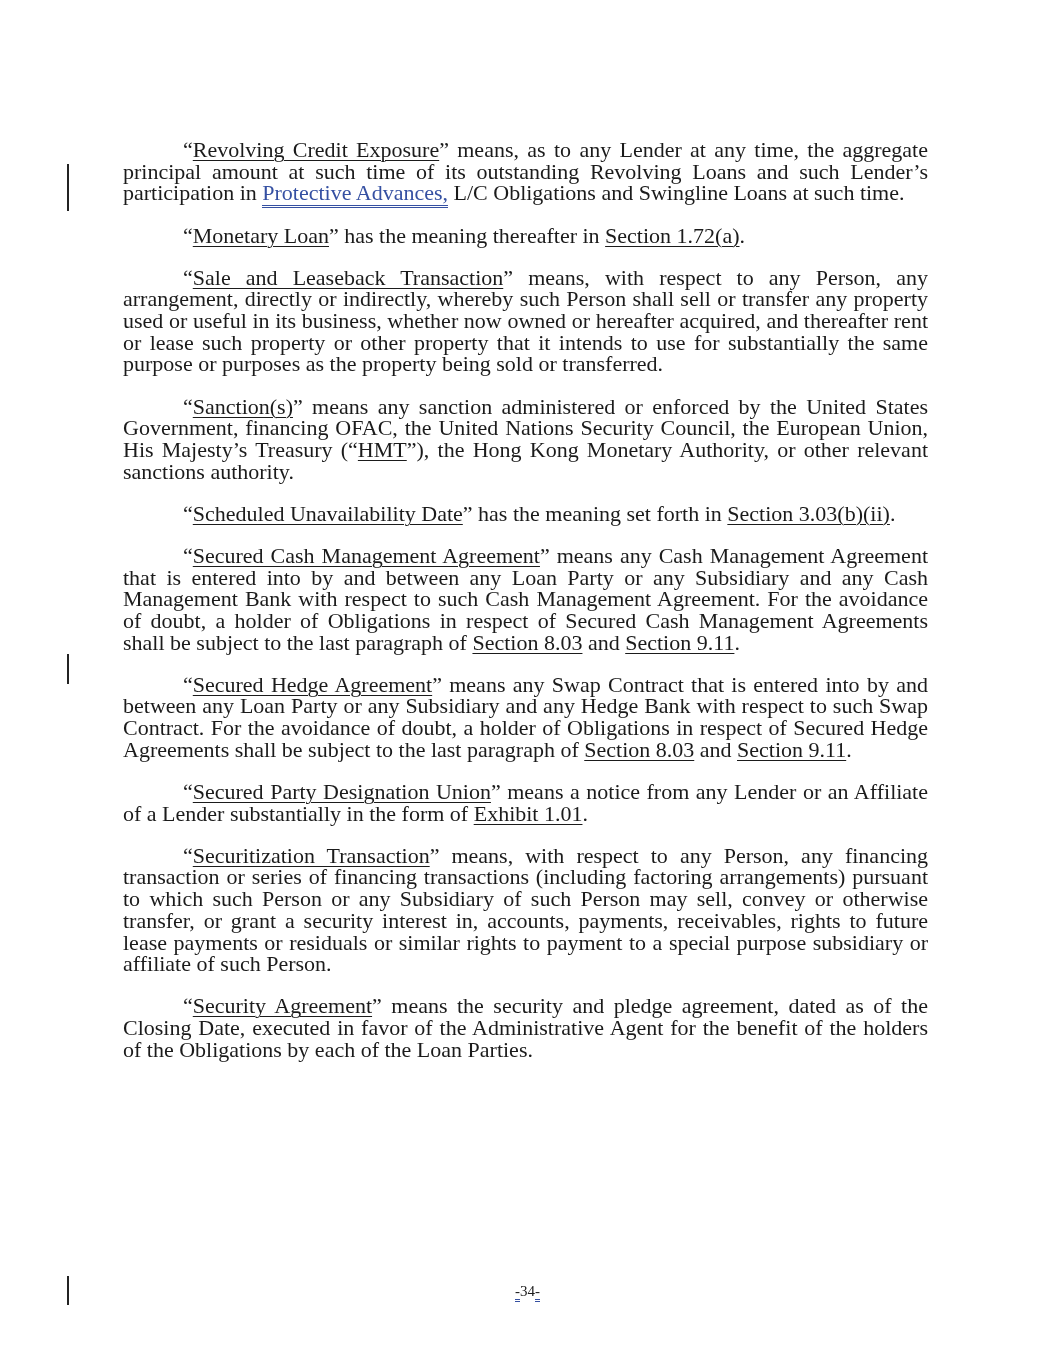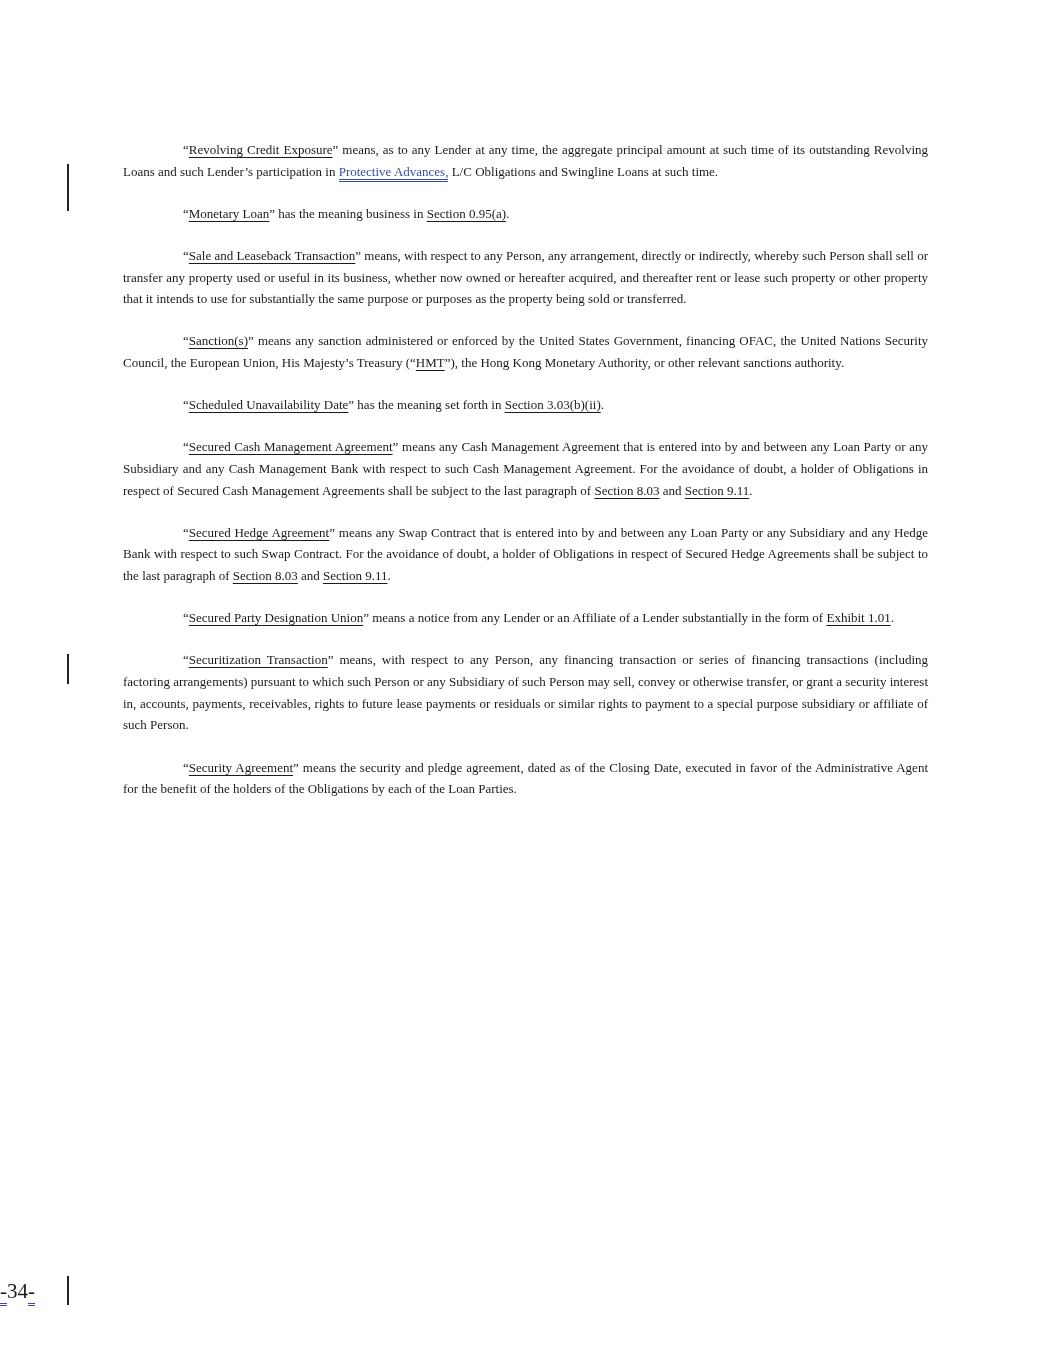--- a/index.html
+++ b/index.html
@@ -14,21 +14,21 @@
     font-family:"Liberation Serif","DejaVu Serif",serif;
     color:var(--ink);
     overflow:hidden;
   }
   .page-content{
     position:absolute;
     left:123px;top:139px;
     width:805px;
   }
   p.para{
-    font-size:13px;
+    font-size:22px;
     line-height:21.7px;
     text-align:justify;
     text-indent:60px;
     margin:0 0 20.4px 0;
   }
   p.para:last-child{margin-bottom:16px;}
   .u{
     text-decoration:underline;
     text-decoration-thickness:1px;
     text-underline-offset:3px;
@@ -43,39 +43,40 @@
     width:2px;
     background:#232323;
   }
   #bar1{top:164px;height:47px;}
   #bar2{top:654px;height:30px;}
   #bar3{top:1276px;height:29px;}
   .footer{
     position:absolute;
     top:1281px;left:0;
     width:100%;
-    font-size:21px;
+    text-align:center;
+    font-size:15px;
     line-height:21.7px;
   }
   .mark{
     border-bottom:3px double var(--ins-blue);
   }
 </style>
 </head>
 <body>
 
 <div class="change-bar" id="bar1"></div>
 <div class="change-bar" id="bar2"></div>
 <div class="change-bar" id="bar3"></div>
 
 <div class="page-content">
 
   <p class="para"><span>“</span><span class="u">Revolving Credit Exposure</span><span>” means, as to any Lender at any time, the aggregate principal amount at such time of its outstanding Revolving Loans and such Lender’s participation in </span><span class="ins">Protective Advances,</span><span> L/C Obligations and Swingline Loans at such time.</span></p>
 
-  <p class="para"><span>“</span><span class="u">Monetary Loan</span><span>” has the meaning business in </span><span class="u">Section 0.95(a)</span><span>.</span></p>
+  <p class="para"><span>“</span><span class="u">Monetary Loan</span><span>” has the meaning thereafter in </span><span class="u">Section 1.72(a)</span><span>.</span></p>
 
 
   <p class="para"><span>“</span><span class="u">Sale and Leaseback Transaction</span><span>” means, with respect to any Person, any arrangement, directly or indirectly, whereby such Person shall sell or transfer any property used or useful in its business, whether now owned or hereafter acquired, and thereafter rent or lease such property or other property that it intends to use for substantially the same purpose or purposes as the property being sold or transferred.</span></p>
 
   <p class="para"><span>“</span><span class="u">Sanction(s)</span><span>” means any sanction administered or enforced by the United States Government, financing OFAC, the United Nations Security Council, the European Union, His Majesty’s Treasury (“</span><span class="u">HMT</span><span>”), the Hong Kong Monetary Authority, or other relevant sanctions authority.</span></p>
 
   <p class="para"><span>“</span><span class="u">Scheduled Unavailability Date</span><span>” has the meaning set forth in </span><span class="u">Section 3.03(b)(ii)</span><span>.</span></p>
 
 
 

